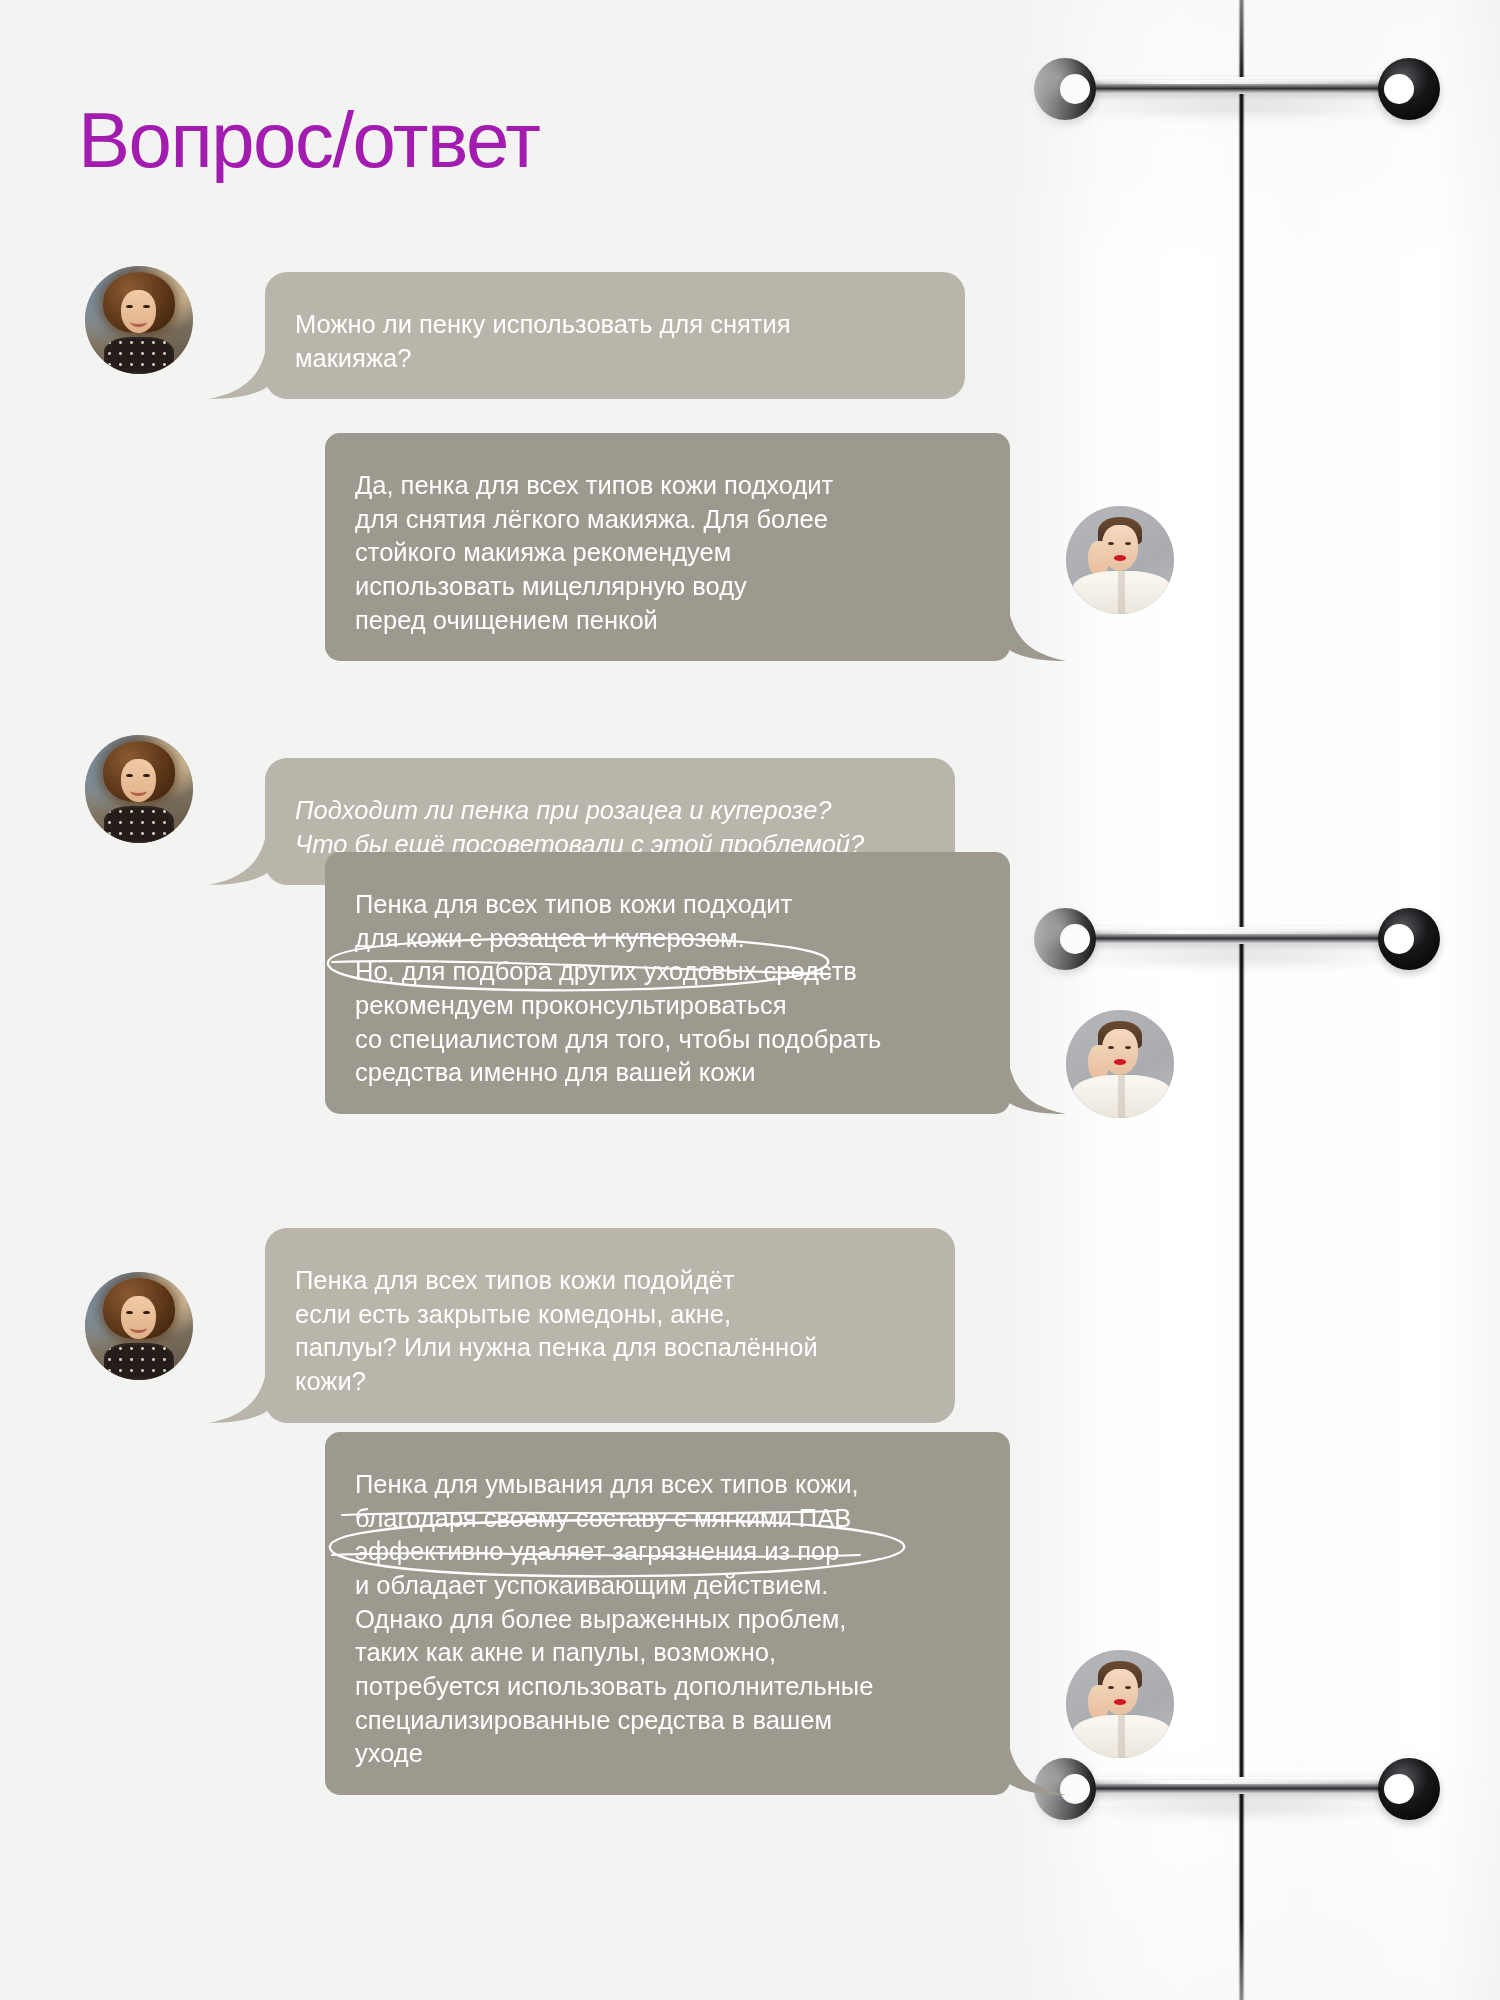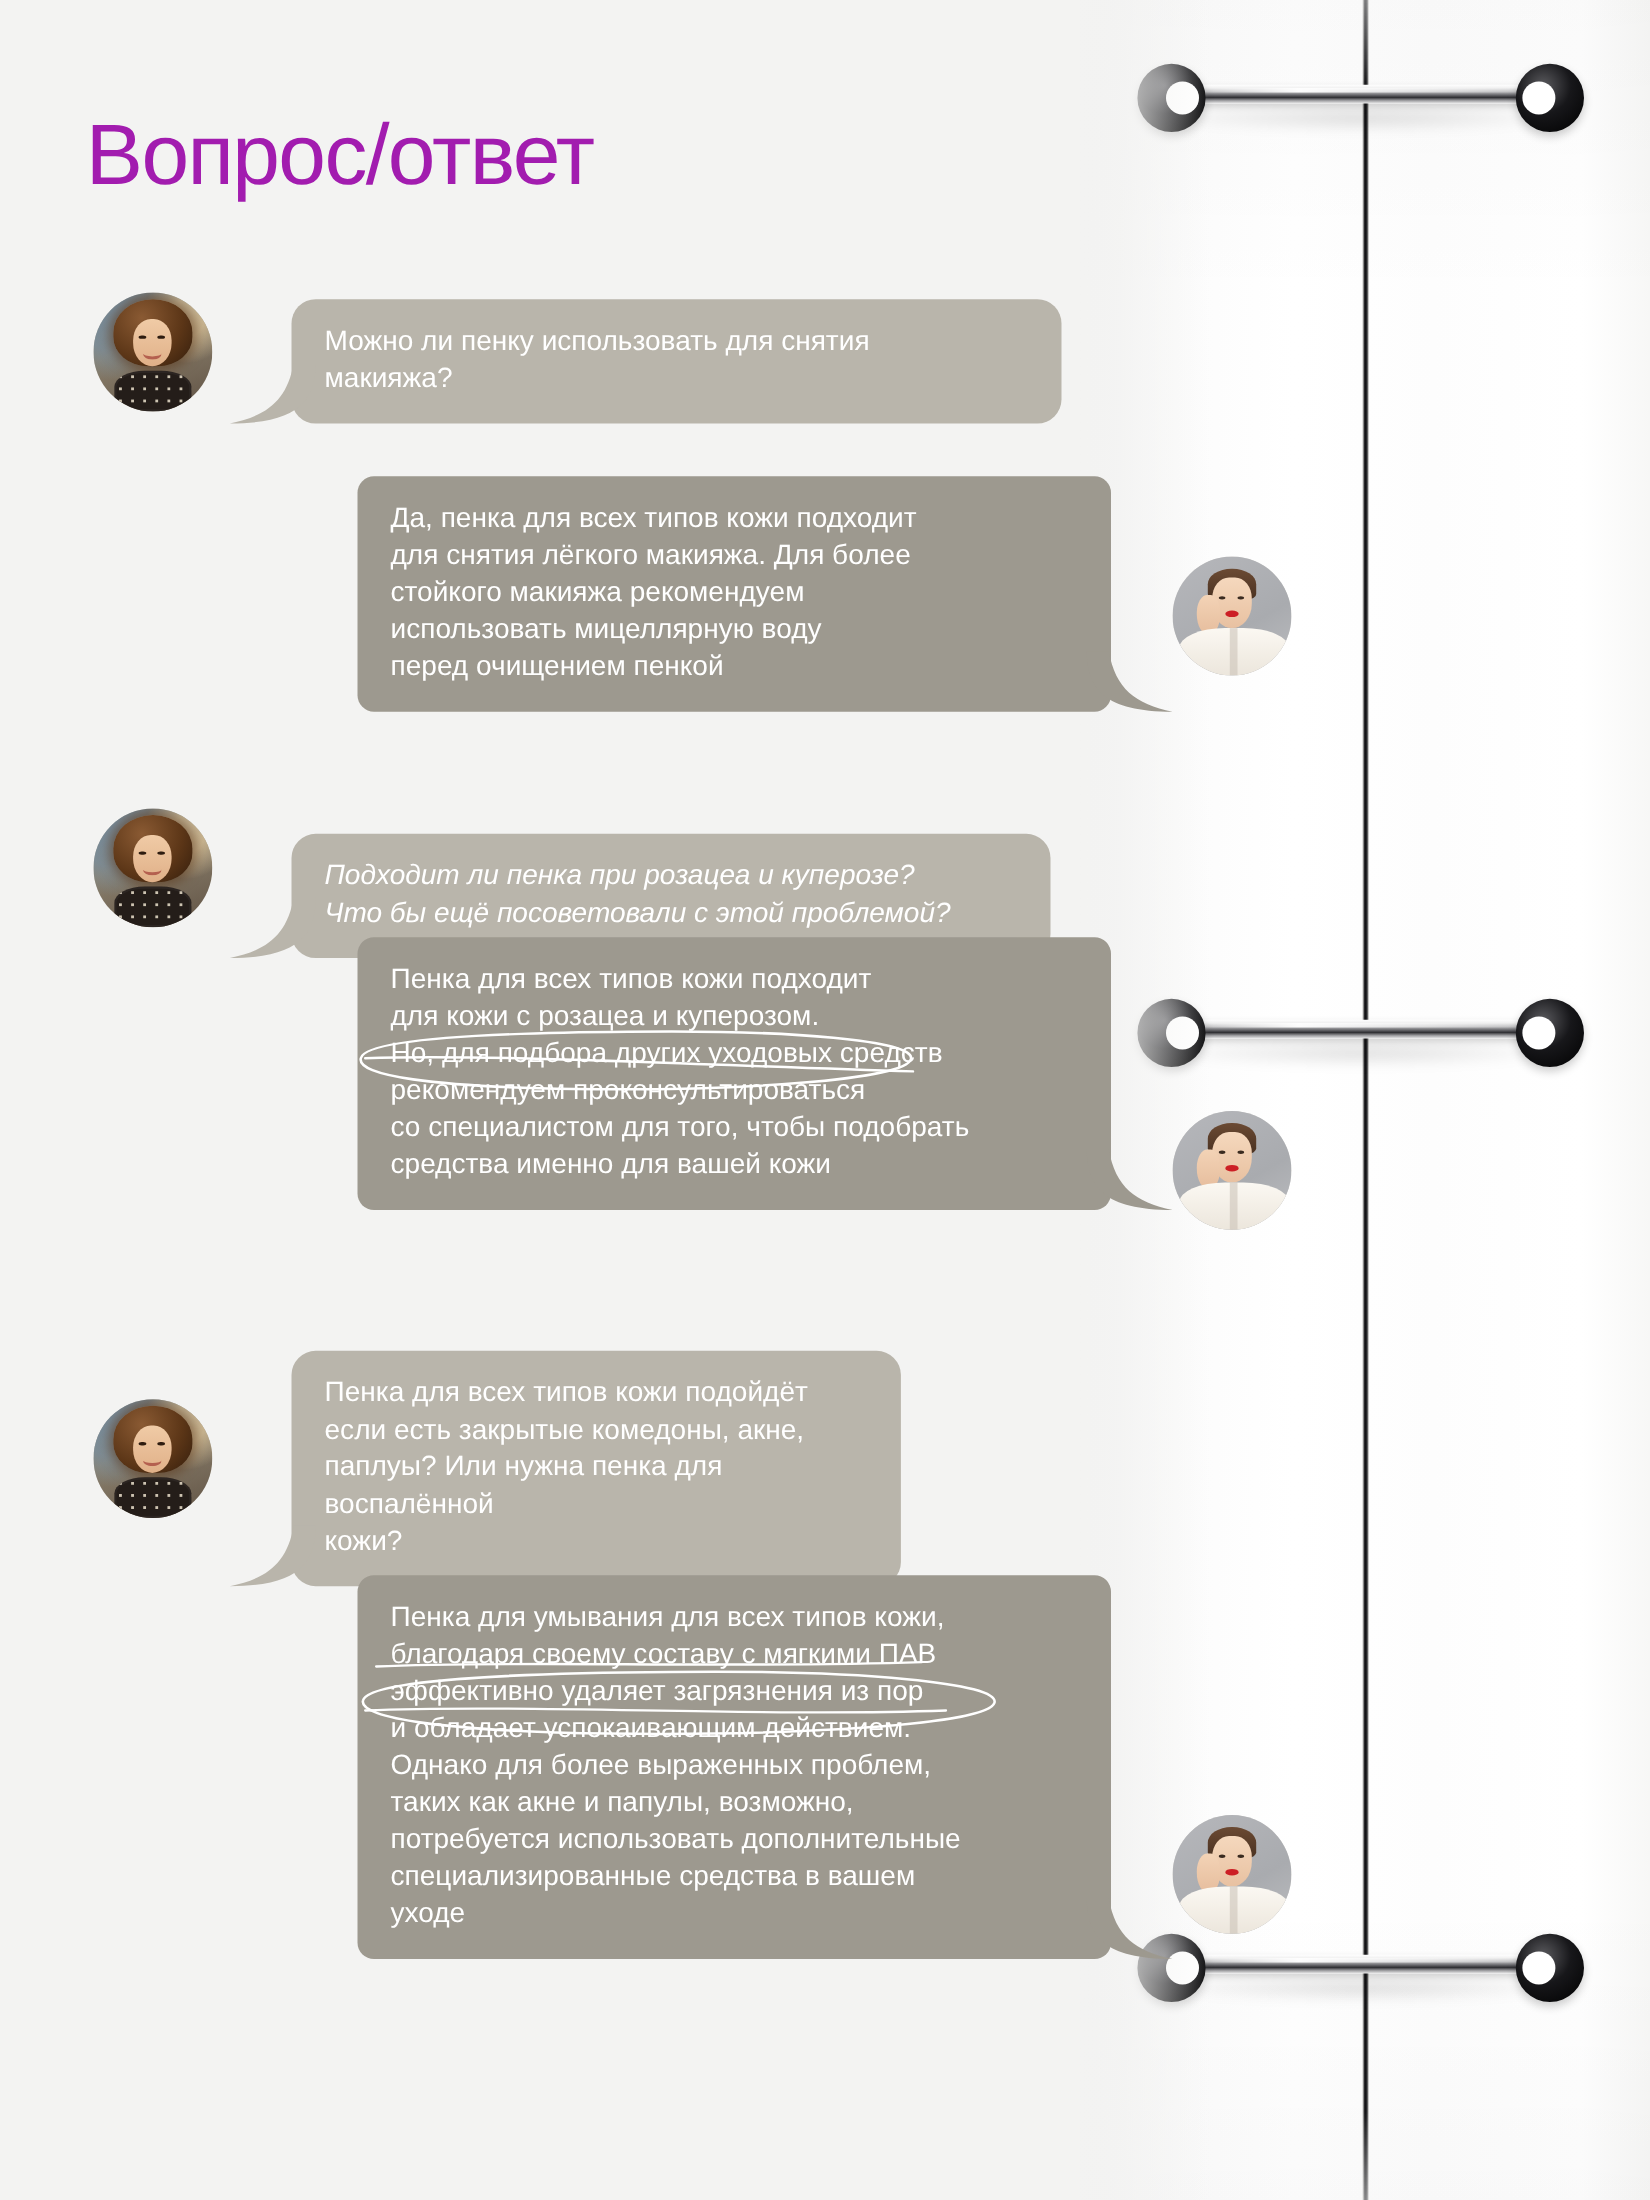--- a/index.html
+++ b/index.html
@@ -86,21 +86,21 @@
   .conversation{ position:absolute; left:0; top:0; width:1500px; z-index:7; }
 
   .msg{ position:absolute; }
 
   .bubble{
     position:relative;
     border-radius:22px;
     color:#ffffff;
     font-size:25.5px;
     line-height:1.32;
-    padding:22px 30px 24px 30px;
+    padding:36px 30px 24px 30px;
     box-sizing:border-box;
     white-space:pre-line;
   }
   .msg.question .bubble{ background:#b9b5ab; }
   .msg.answer   .bubble{ background:#9d998f;border-radius:15px; }
 
   
   .tail{ position:absolute; bottom:-1px; width:78px; height:56px; overflow:visible; }
   .msg.question .tail{ left:-56px; }
   .msg.answer   .tail{ right:-56px; }
@@ -293,21 +293,21 @@
       <div class="hair"></div>
         <div class="face"></div>
       <div class="eye l"></div>
         <div class="eye r"></div>
         <div class="lips"></div>
       <div class="hand"></div>
         <div class="shirt"></div>
     </div>
   </div>
 
-  <div class="msg question" style="left:265px; top:1228px; width:554px;">
+  <div class="msg question" style="left:265px; top:1228px; width:690px;">
     <div class="bubble">Пенка для всех типов кожи подойдёт
 если есть закрытые комедоны, акне,
 паплуы? Или нужна пенка для воспалённой
 кожи?</div>
     <svg class="tail" viewBox="0 0 78 56">
       <path d="M78 0 C78 34, 62 55, 0 55 C34 48, 52 34, 58 0 Z" fill="#b9b5ab"></path>
     </svg>
   </div>
   <div class="avatar" style="left:85px; top:1272px;">
     <div class="av-customer">

